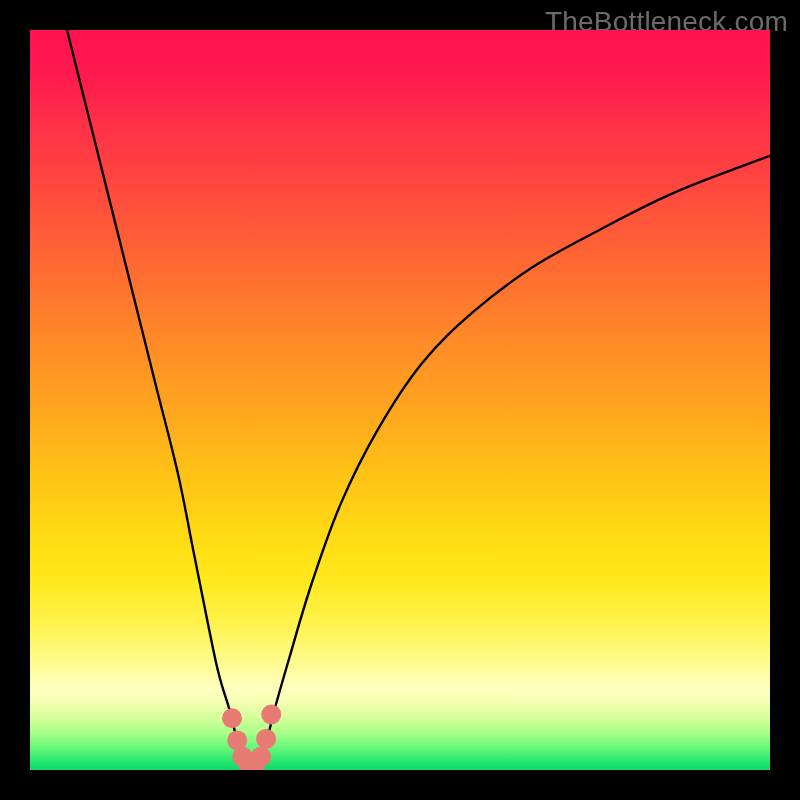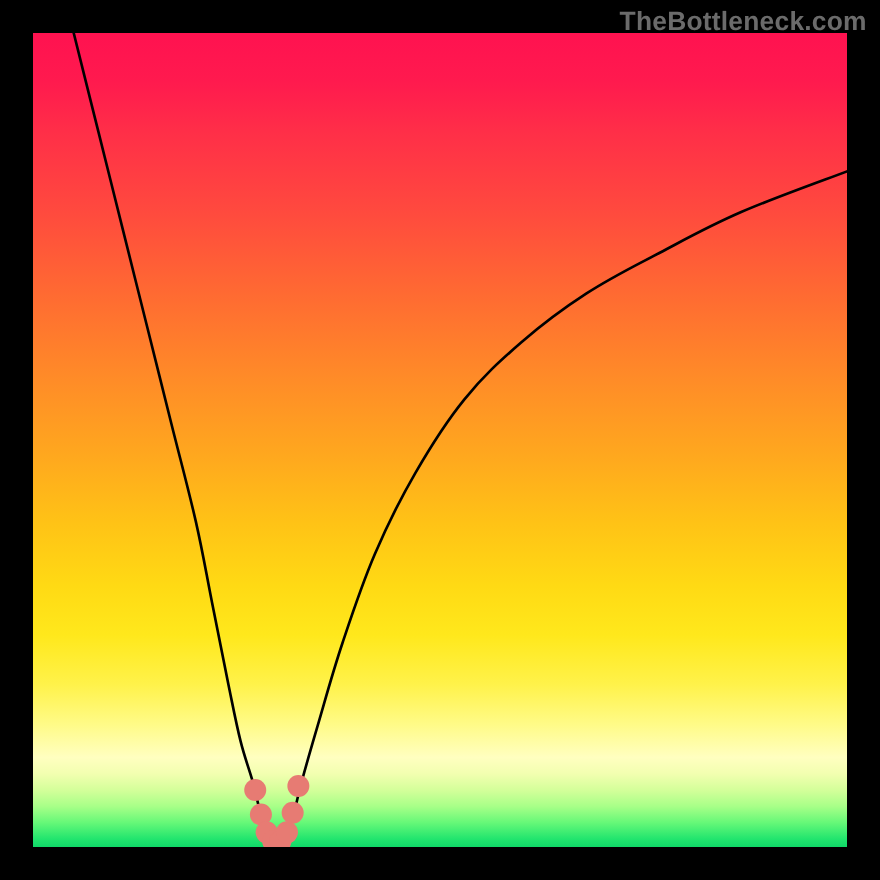--- a/index.html
+++ b/index.html
@@ -53,22 +53,22 @@
       #66f878 97%,
       #22e56e 99%,
       #10d868 100%
     );
   }
   .watermark {
     position: absolute;
     top: 6px;
     right: 12px;
     color: #6b6b6b;
-    font-size: 24px;
-    font-weight: 700;
+    font-size: 28px;
+    font-weight: 400;
     letter-spacing: 0.2px;
     user-select: none;
   }
   svg.curve {
     position: absolute;
     left: 0;
     top: 0;
     width: 100%;
     height: 100%;
   }

